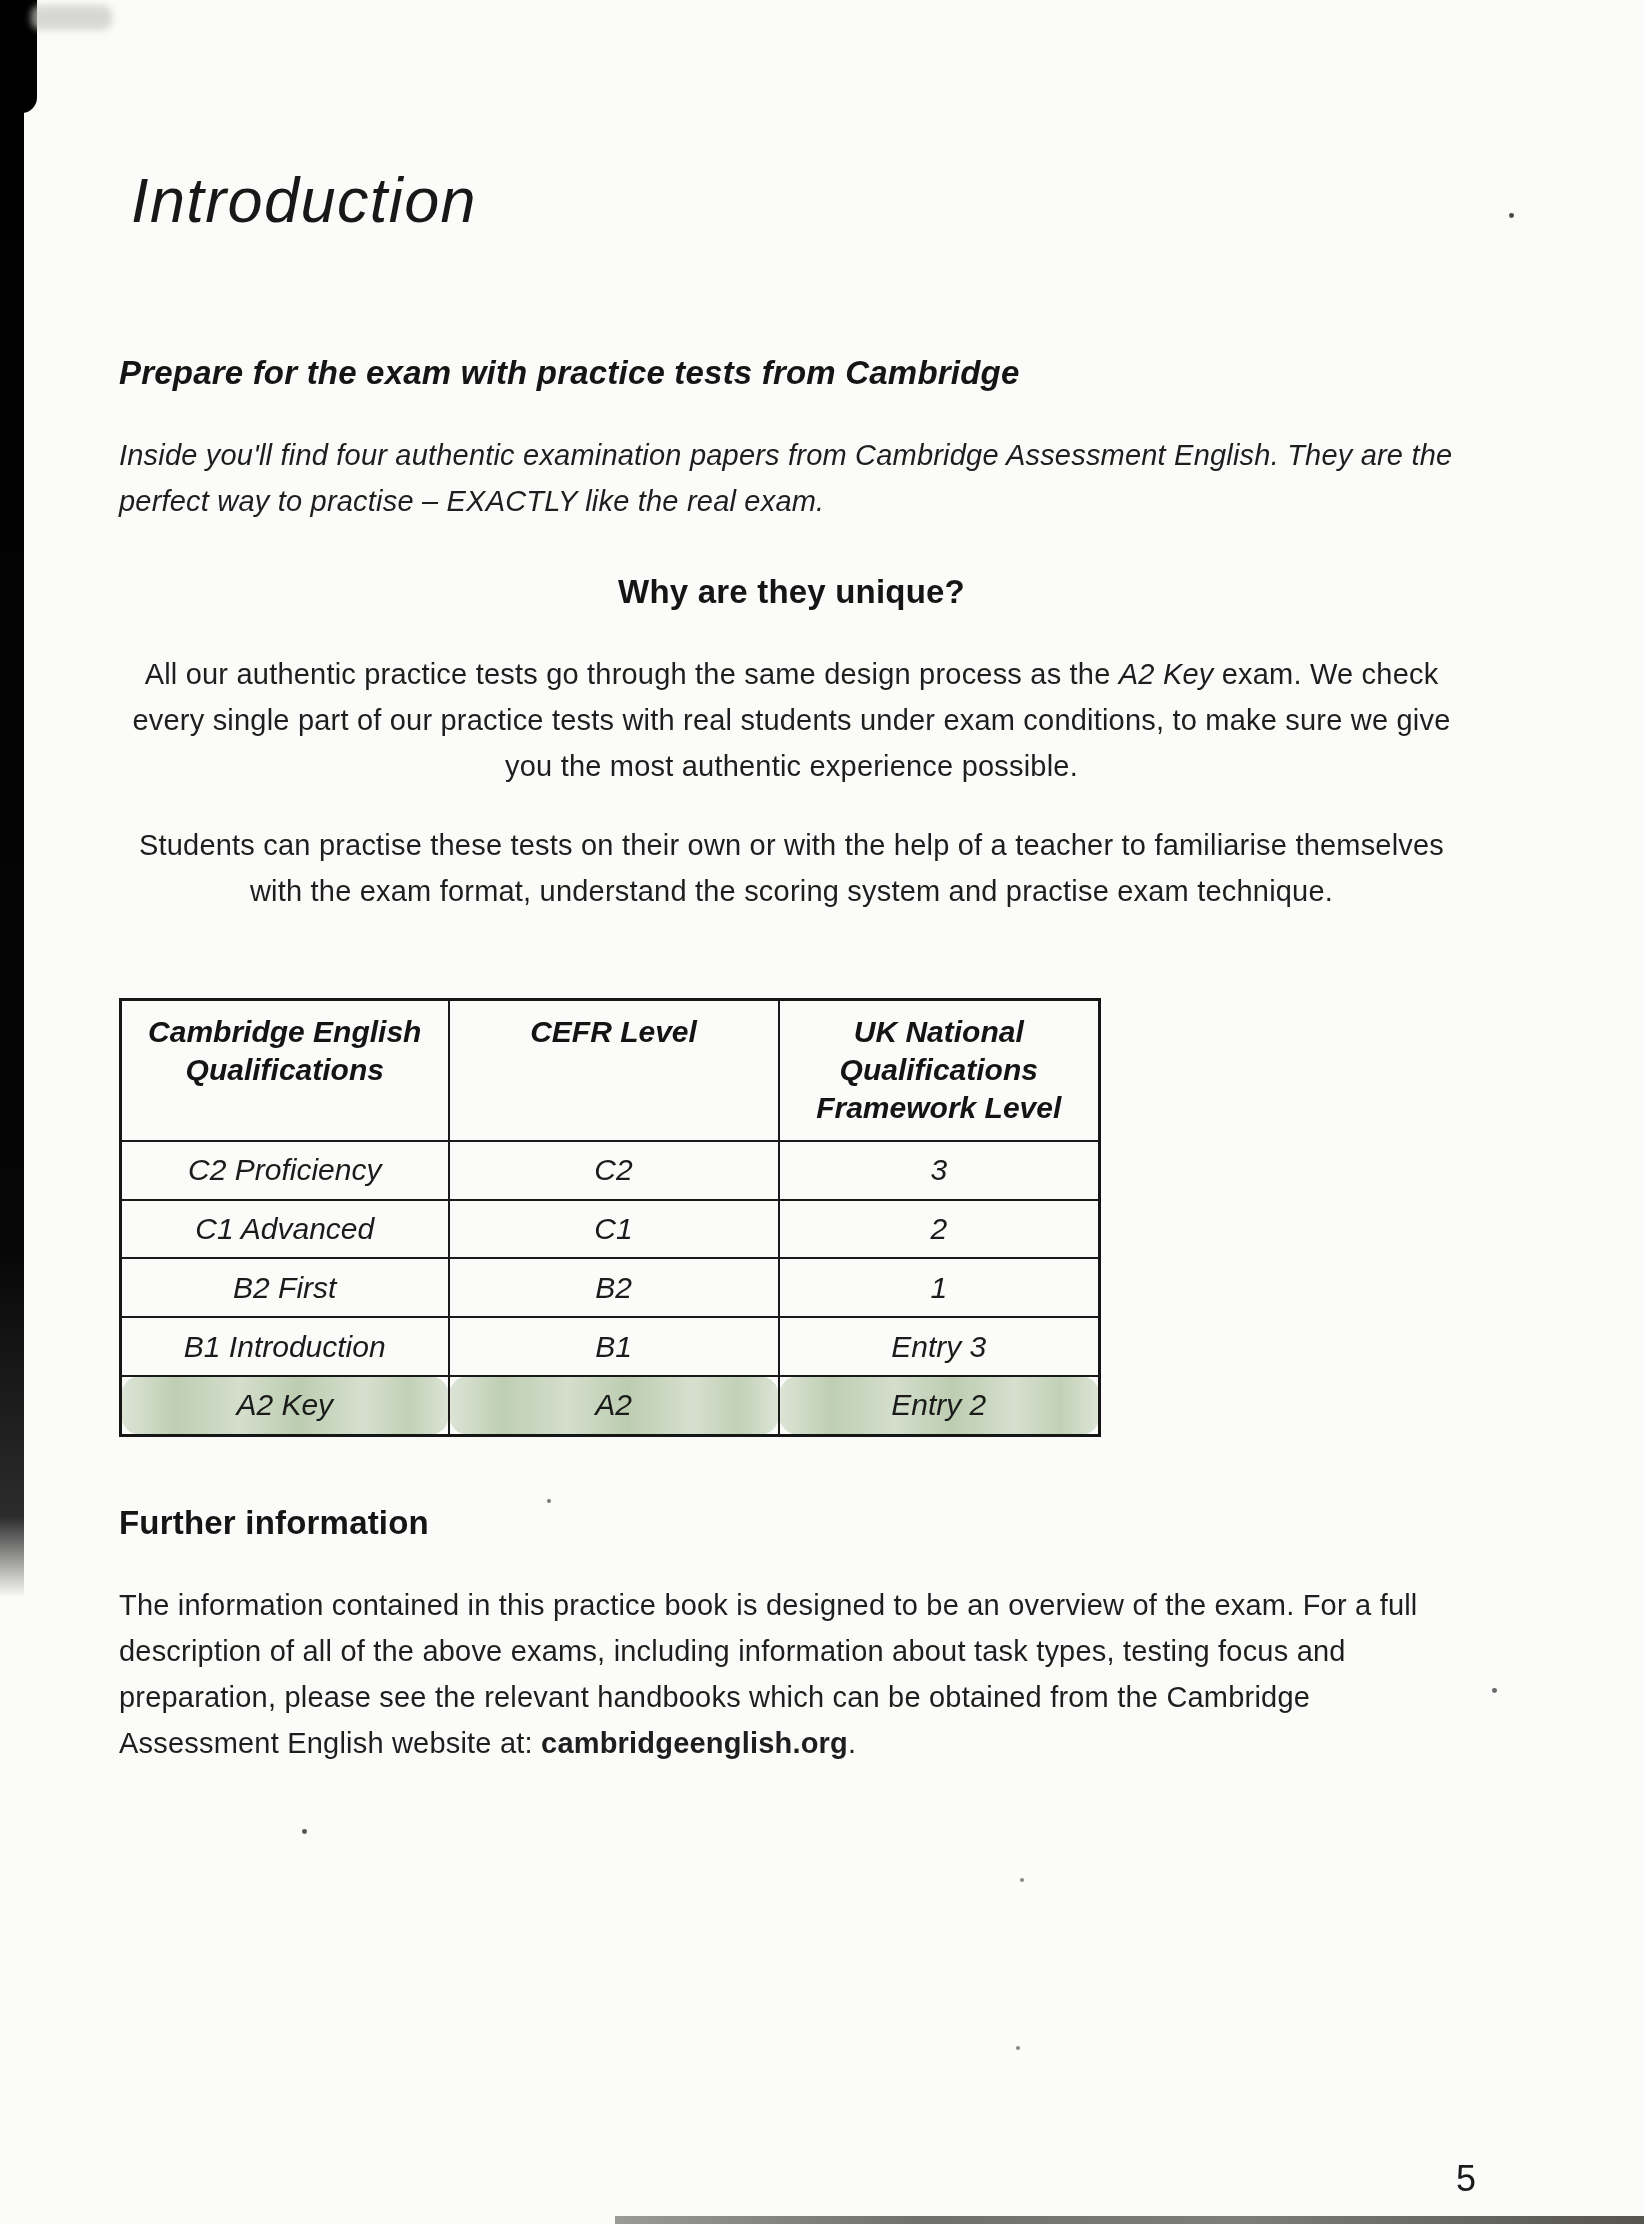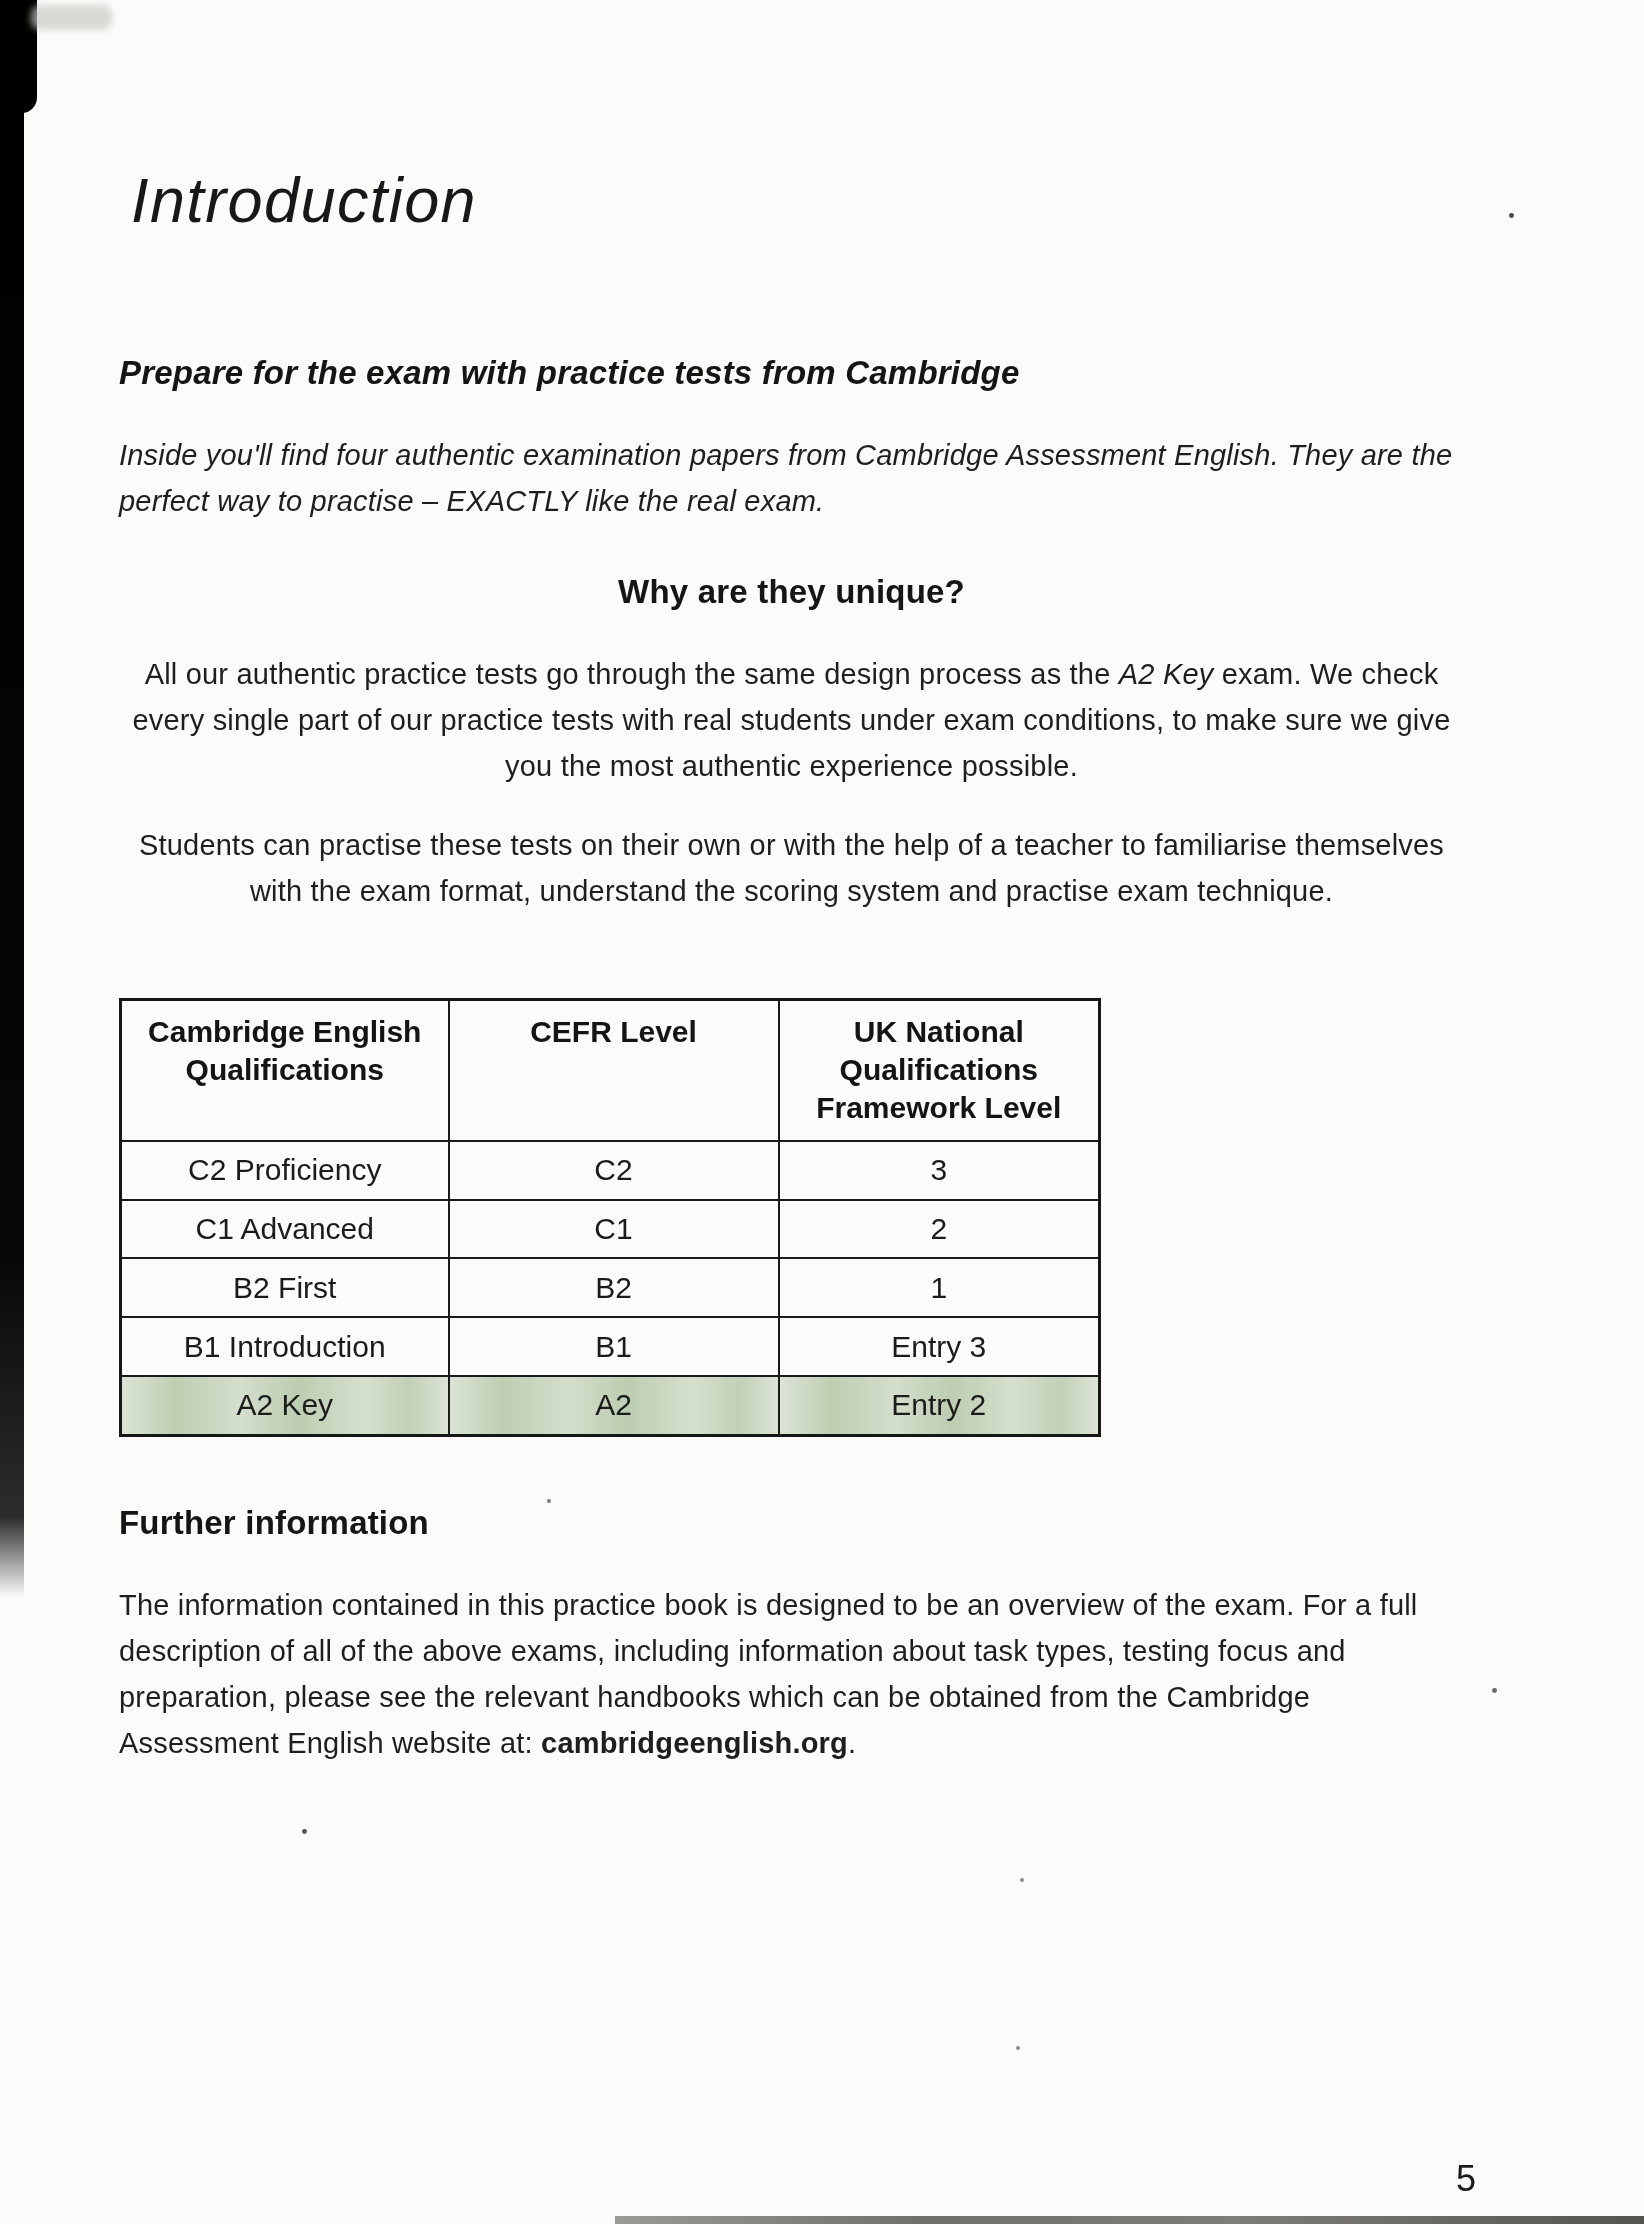--- a/index.html
+++ b/index.html
@@ -63,33 +63,34 @@
 
   .sec-prepare { top: 354px; font-style: italic; }
   .sec-unique  { top: 573px; text-align: center; }
   .sec-further { top: 1504px; }
 
   
   .table-wrap { position: absolute; left: 119px; top: 998px; }
   table.quals {
     border-collapse: collapse; table-layout: fixed; width: 978px;
     border: 3.8px solid #161616;
+    font-style: italic;
   }
   table.quals col.c1 { width: 328px; }
   table.quals col.c2 { width: 330px; }
   table.quals col.c3 { width: 321px; }
   table.quals th, table.quals td { border: 2.4px solid #1a1a1a; }
   table.quals th {
     font-size: 30px; font-weight: bold; line-height: 38px;
     padding: 11.5px 9.6px 13.4px; vertical-align: top; text-align: center;
     color: #141414;
   }
   table.quals td {
     font-size: 30px; height: 53px; padding: 1.9px 9.6px;
-    text-align: center; vertical-align: middle; color: #1b1b1b;
+    text-align: center; vertical-align: middle; color: #1b1b1b; border-radius: 20px;
   }
   tr.highlight td {
     background-color: var(--row-highlight, #b7c9ab);
     background-image: linear-gradient(90deg,
       rgba(251,251,249,.55) 0%, rgba(251,251,249,.10) 16%,
       rgba(251,251,249,.42) 36%, rgba(251,251,249,.08) 54%,
       rgba(251,251,249,.45) 74%, rgba(251,251,249,.15) 88%,
       rgba(251,251,249,.55) 100%);
   }
 

